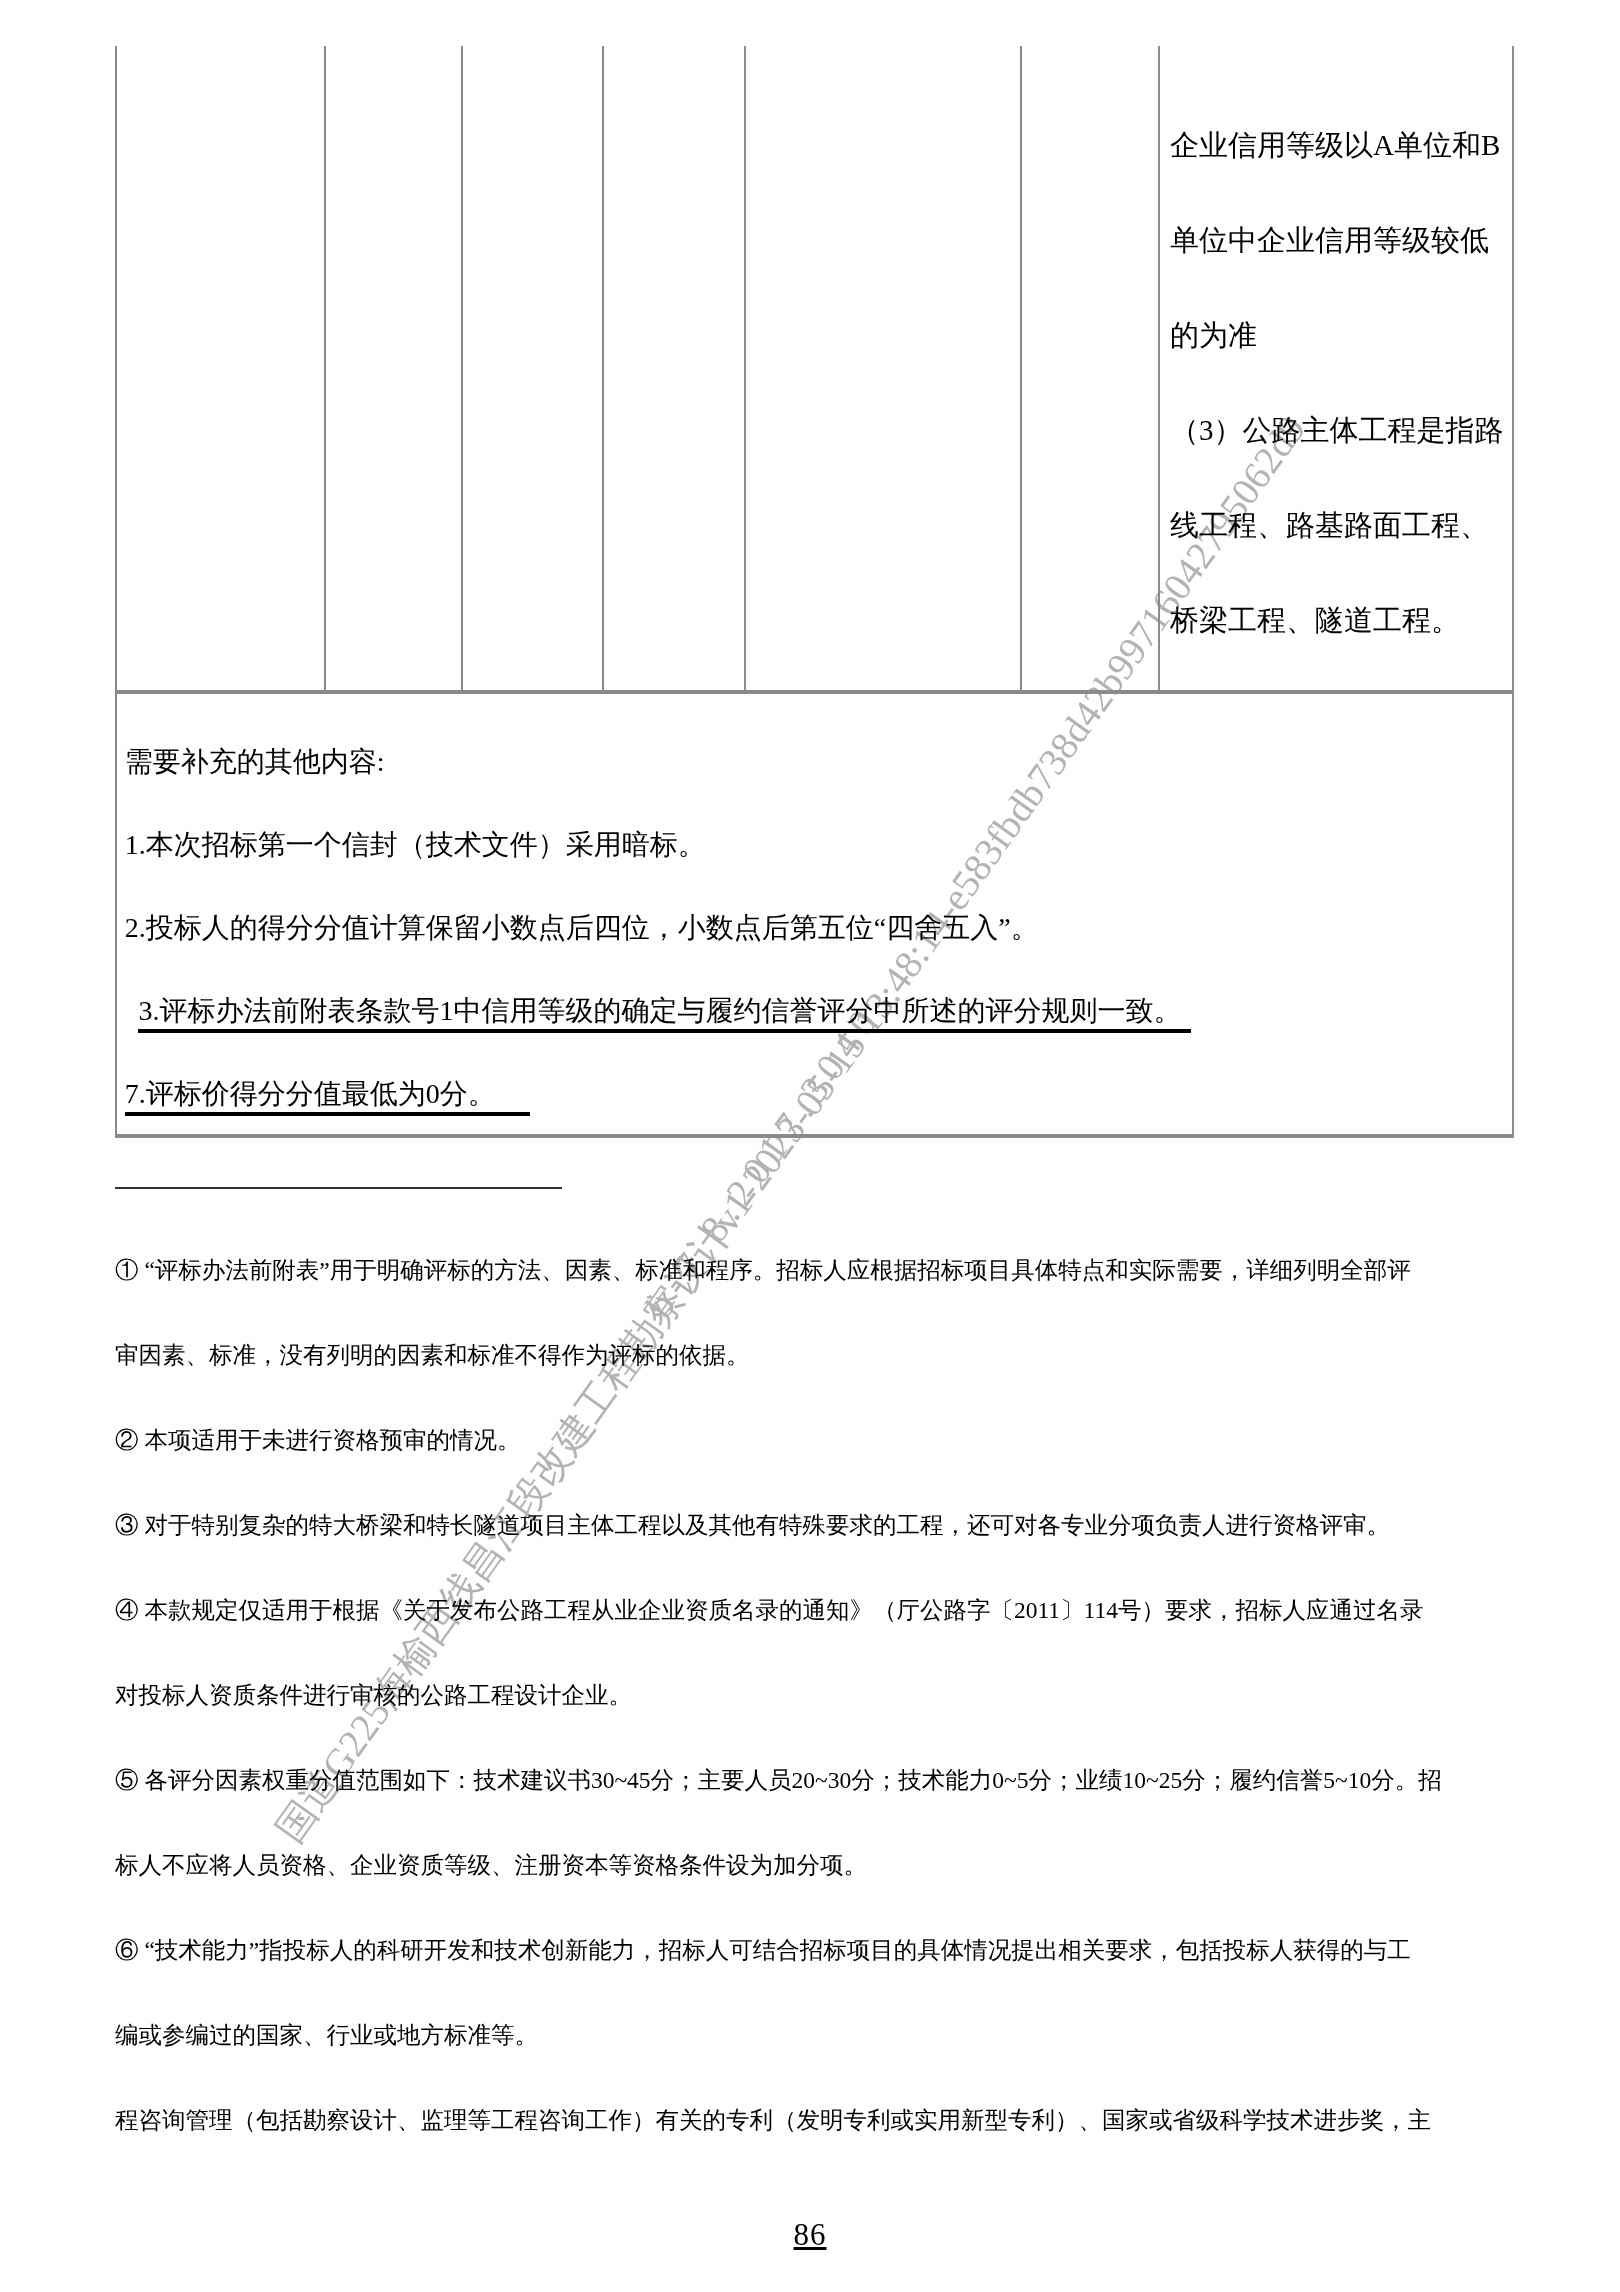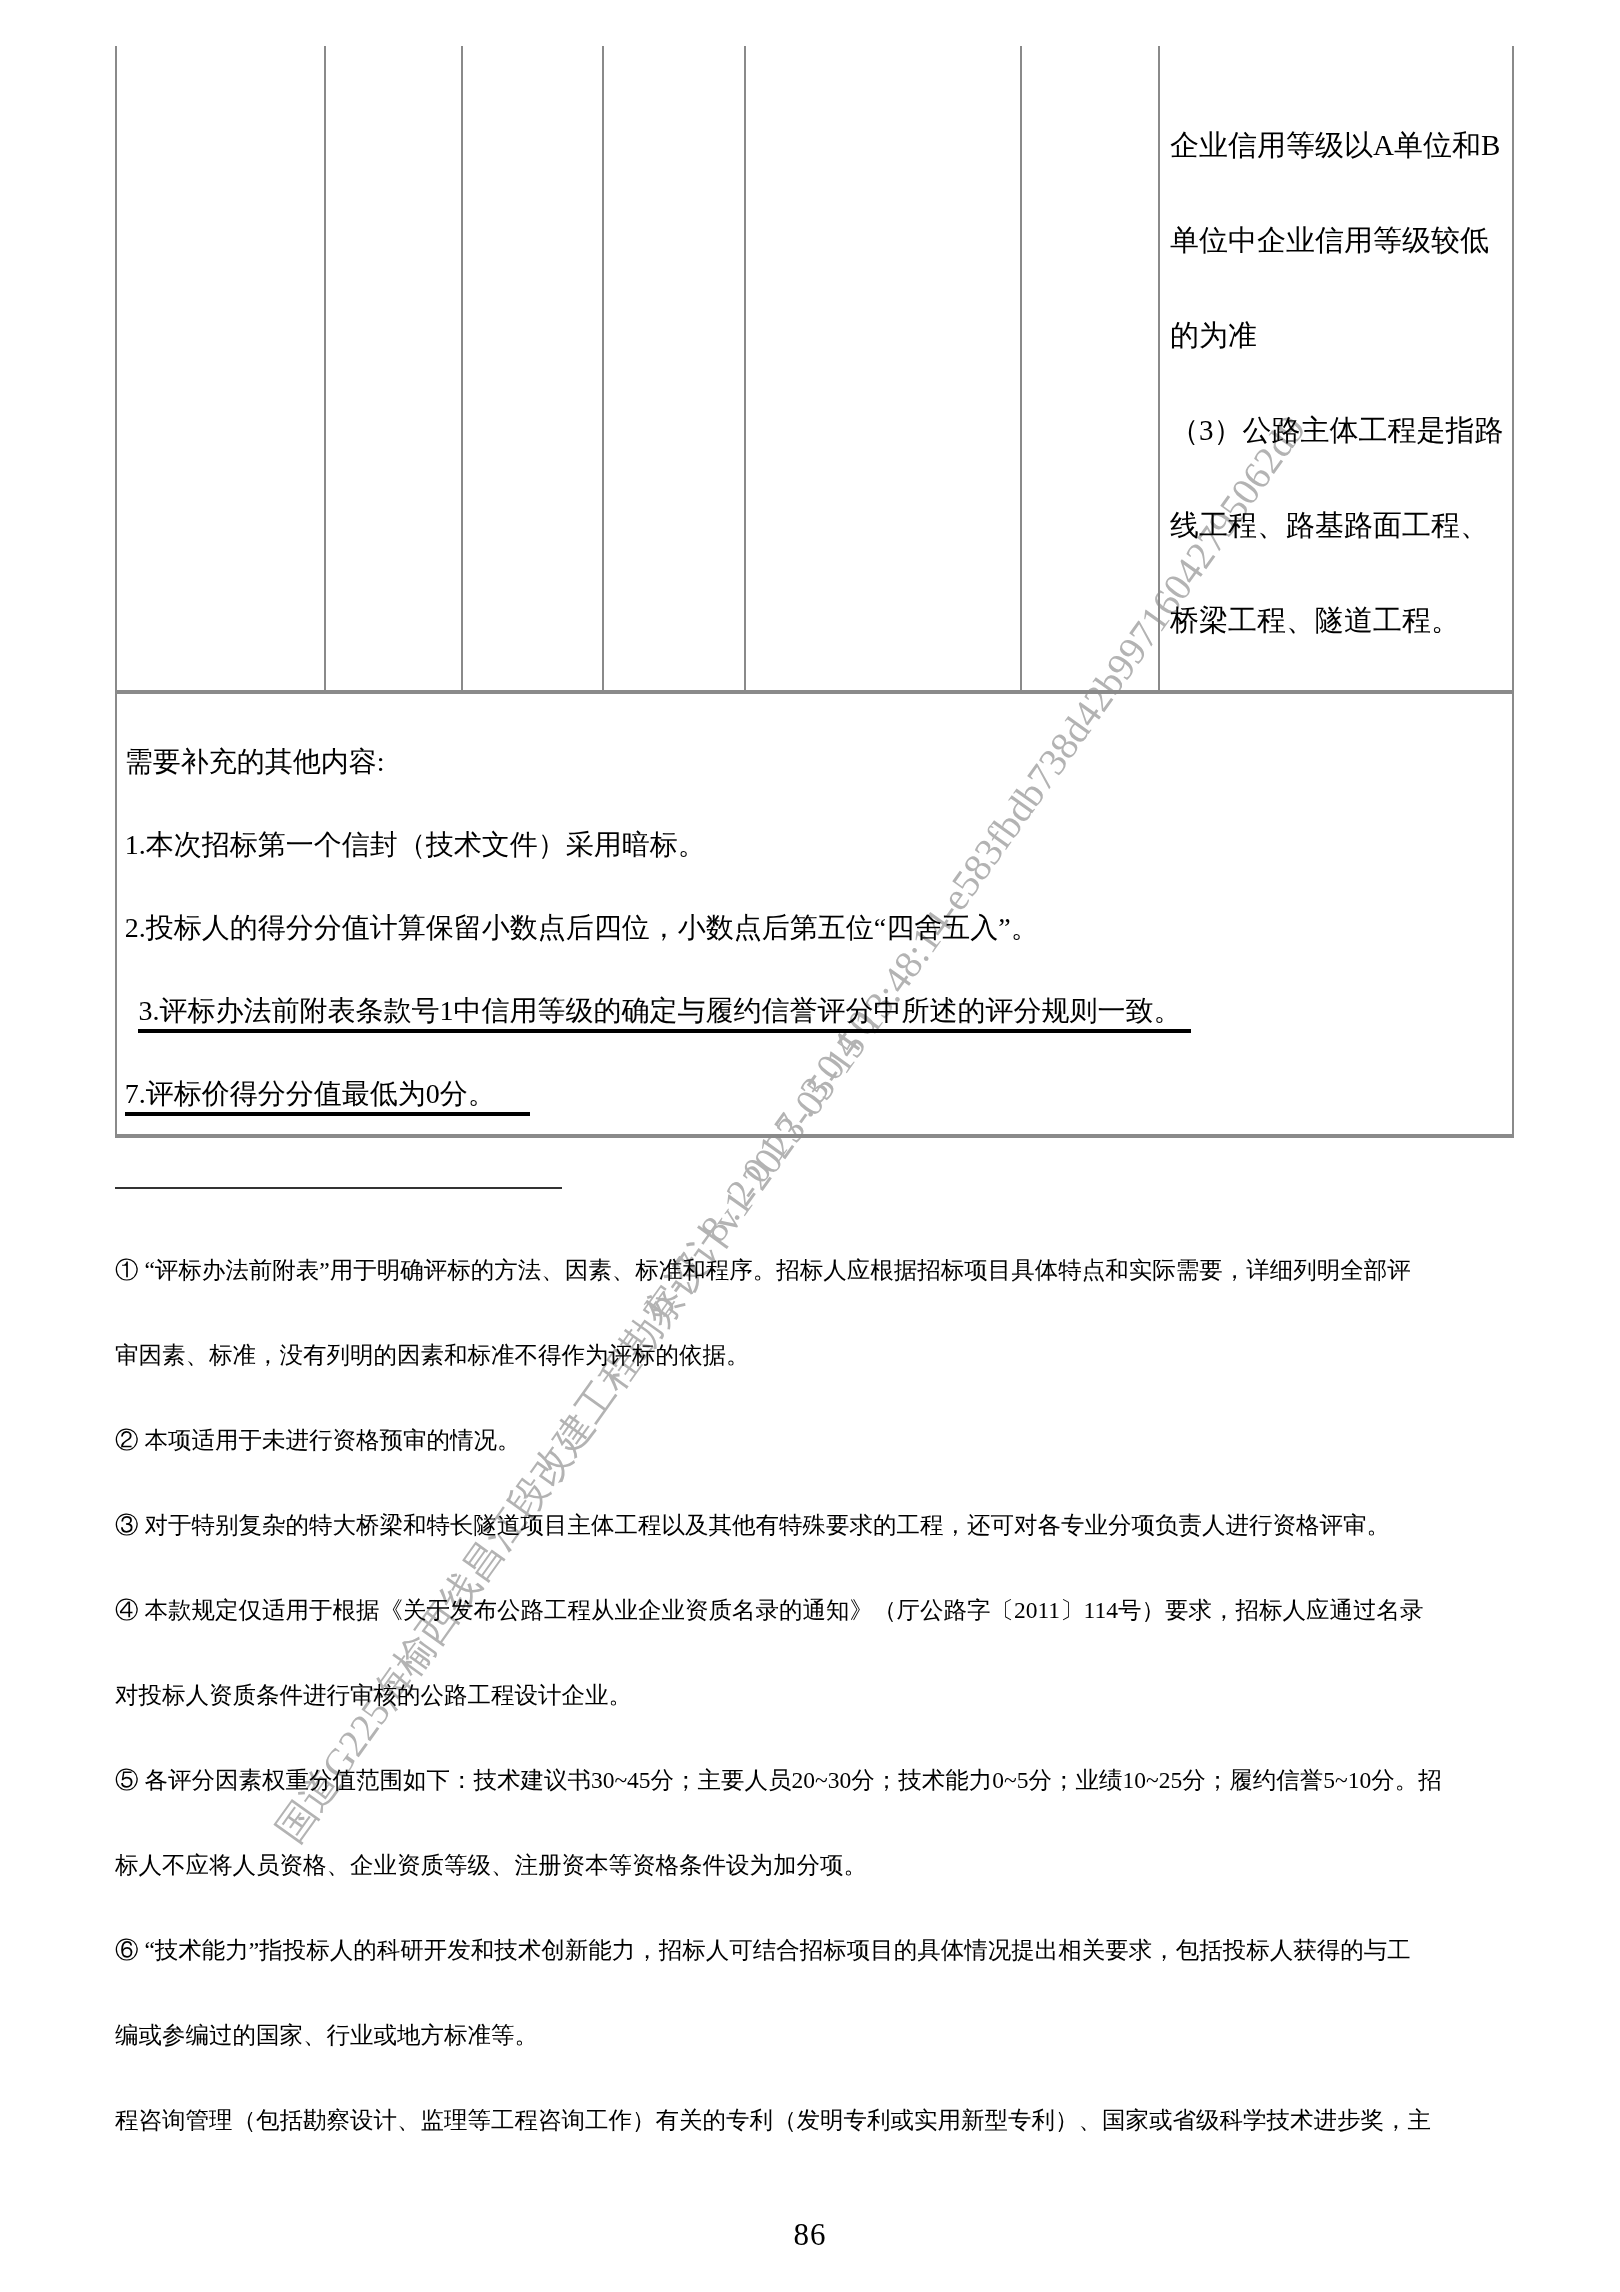--- a/index.html
+++ b/index.html
@@ -60,21 +60,21 @@
     border-top:2px solid #333;
   }
   #footnotes{
     position:absolute;z-index:2;left:115px;top:1228px;width:1396px;
     font-size:23.5px;line-height:85px;
   }
   #footnotes .fn-line{white-space:nowrap;}
   
   #page-number{
     position:absolute;z-index:2;left:0;top:2217px;width:1620px;
-    text-align:center;font-size:31px;letter-spacing:1px;
+    text-align:center;font-size:31px;letter-spacing:1px;text-decoration:underline;
   }
 </style>
 </head>
 <body>
 
 <div id="wm1" class="watermark">国道G225海榆西线昌江段改建工程勘察设计v1-2023-05-15 13:48:14-e583fbdb738d42b99716042795062d9</div>
 <div id="wm2" class="watermark">b-7 8.2017.3040</div>
 
 <div id="outer-box">
   <div id="vl1" class="vline"></div>

